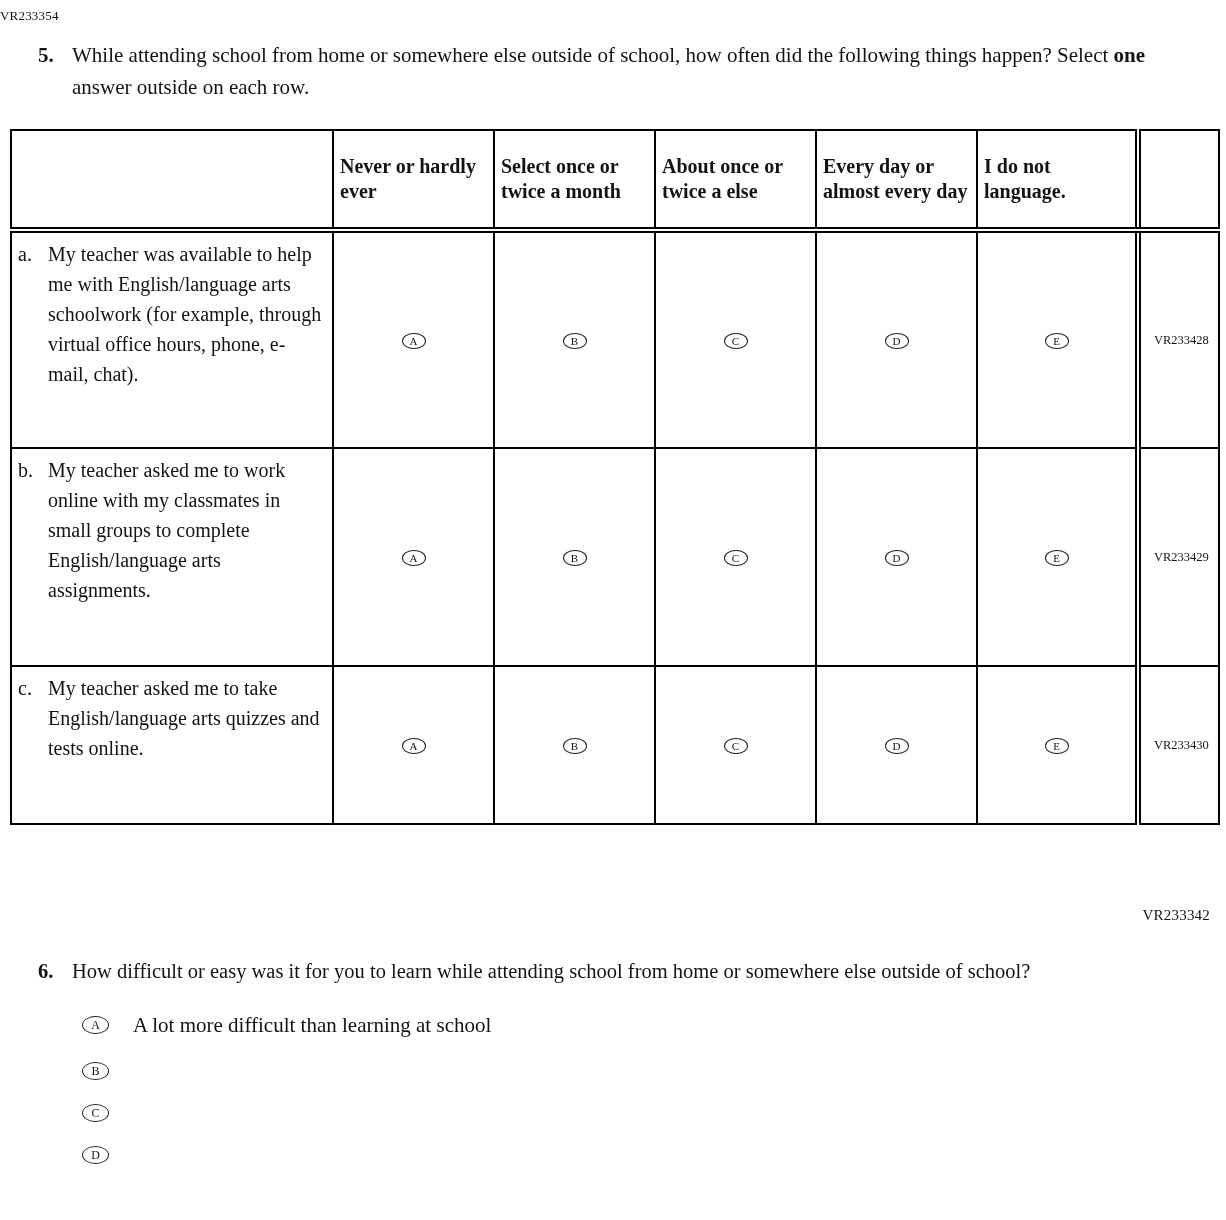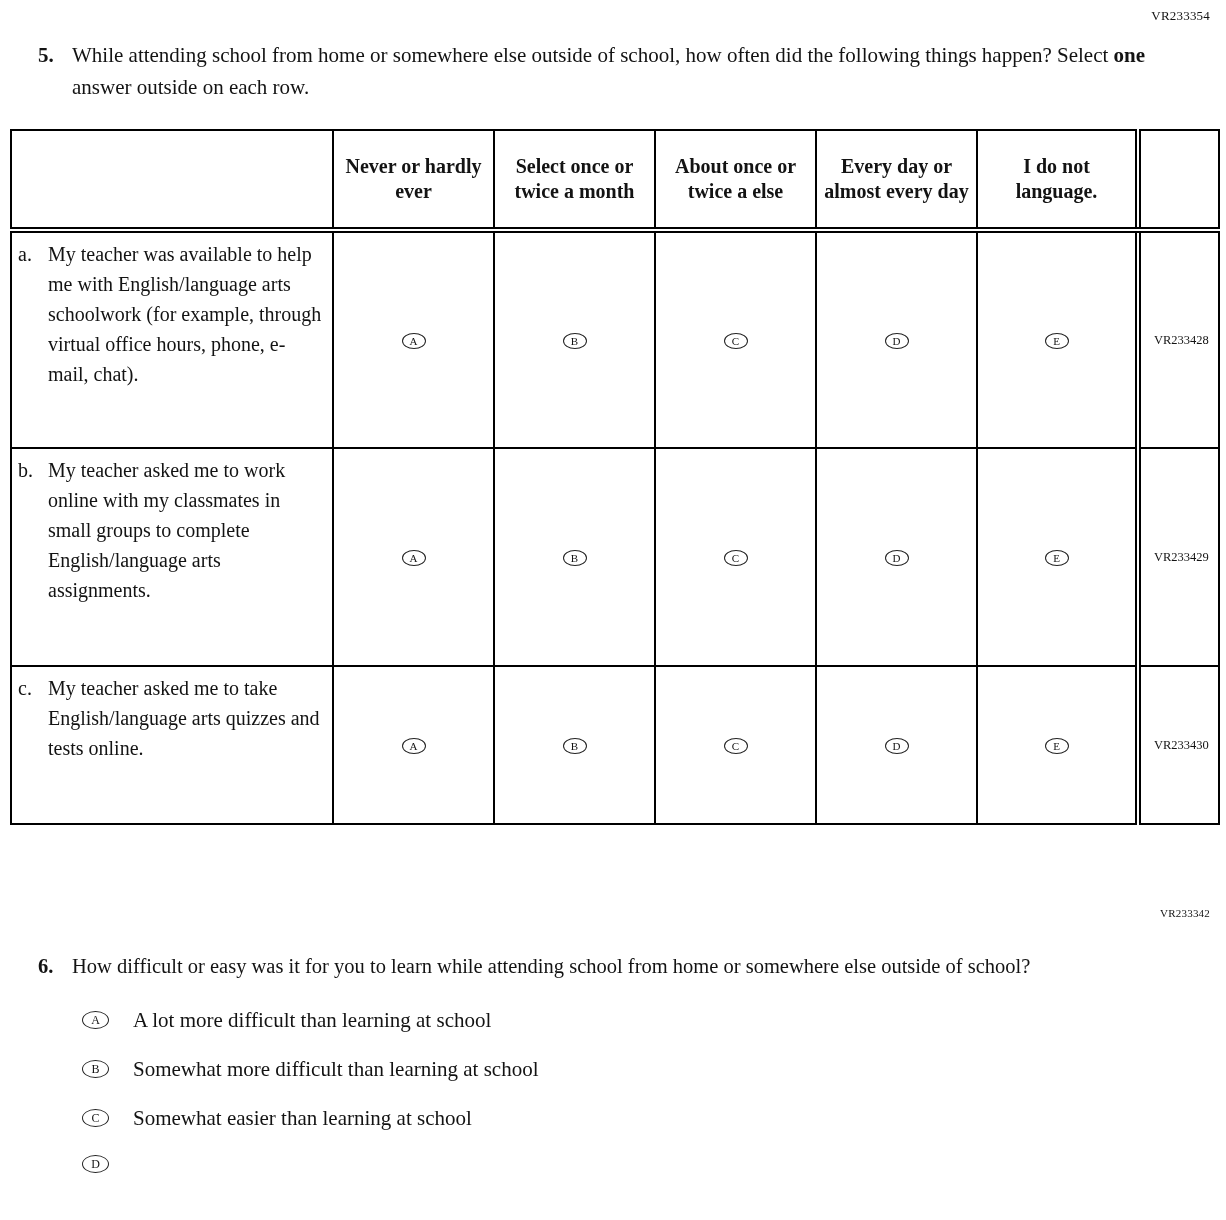--- a/index.html
+++ b/index.html
@@ -5,21 +5,20 @@
   * { box-sizing: border-box; }
   html, body {
     margin: 0; padding: 0;
     width: 1226px; height: 1220px;
     background: #ffffff;
     color: #131313;
     font-family: "Liberation Serif", "DejaVu Serif", serif;
     overflow: hidden;
   }
   .page-code {
-    text-align: right;
     font-size: 13px;
     padding: 8px 16px 0 0;
     letter-spacing: 0.2px;
   }
   .question {
     display: flex;
     margin: 16px 44px 0 38px;
     font-size: 21px;
     line-height: 1.5;
   }
@@ -39,21 +38,21 @@
   }
   table.survey th, table.survey td {
     border: 2px solid #000;
     padding: 0;
   }
   table.survey thead th {
     border-bottom: 6px double #000;
     font-size: 20px;
     font-weight: bold;
     line-height: 1.25;
-    text-align: center;
+    text-align: left;
     vertical-align: middle;
     padding: 6px 6px;
     height: 100px;
   }
   table.survey td.stem {
     vertical-align: top;
     padding: 6px 8px 6px 6px;
     font-size: 20px;
     line-height: 1.5;
   }
@@ -84,21 +83,21 @@
     border: 1.4px solid #222;
     border-radius: 50%;
     font-size: 11px;
     line-height: 1;
     font-family: "Liberation Serif", serif;
     cursor: pointer;
     background: #fff;
   }
   .mid-code {
     text-align: right;
-    font-size: 11px;
+    font-size: 15px;
     padding-right: 16px;
     margin-top: 74px;
   }
   .q6 { margin-top: 32px; font-size: 20.5px; }
   .options {
     margin: 26px 0 0 82px;
   }
   .option-row {
     display: flex;
     align-items: center;
@@ -202,22 +201,20 @@
   <div class="qtext">How difficult or easy was it for you to learn while attending school from home or somewhere else outside of school?</div>
 </div>
 
 <div class="options">
   <div class="option-row">
     <span class="bubble">A</span>
     <span class="option-label">A lot more difficult than learning at school</span>
   </div>
   <div class="option-row">
     <span class="bubble">B</span>
-    <span class="option-label">Somewhat more difficult than learning at school</span>
   </div>
   <div class="option-row">
     <span class="bubble">C</span>
-    <span class="option-label">Somewhat easier than learning at school</span>
   </div>
   <div class="option-row">
     <span class="bubble">D</span>
   </div>
 </div>
 
 </body></html>

